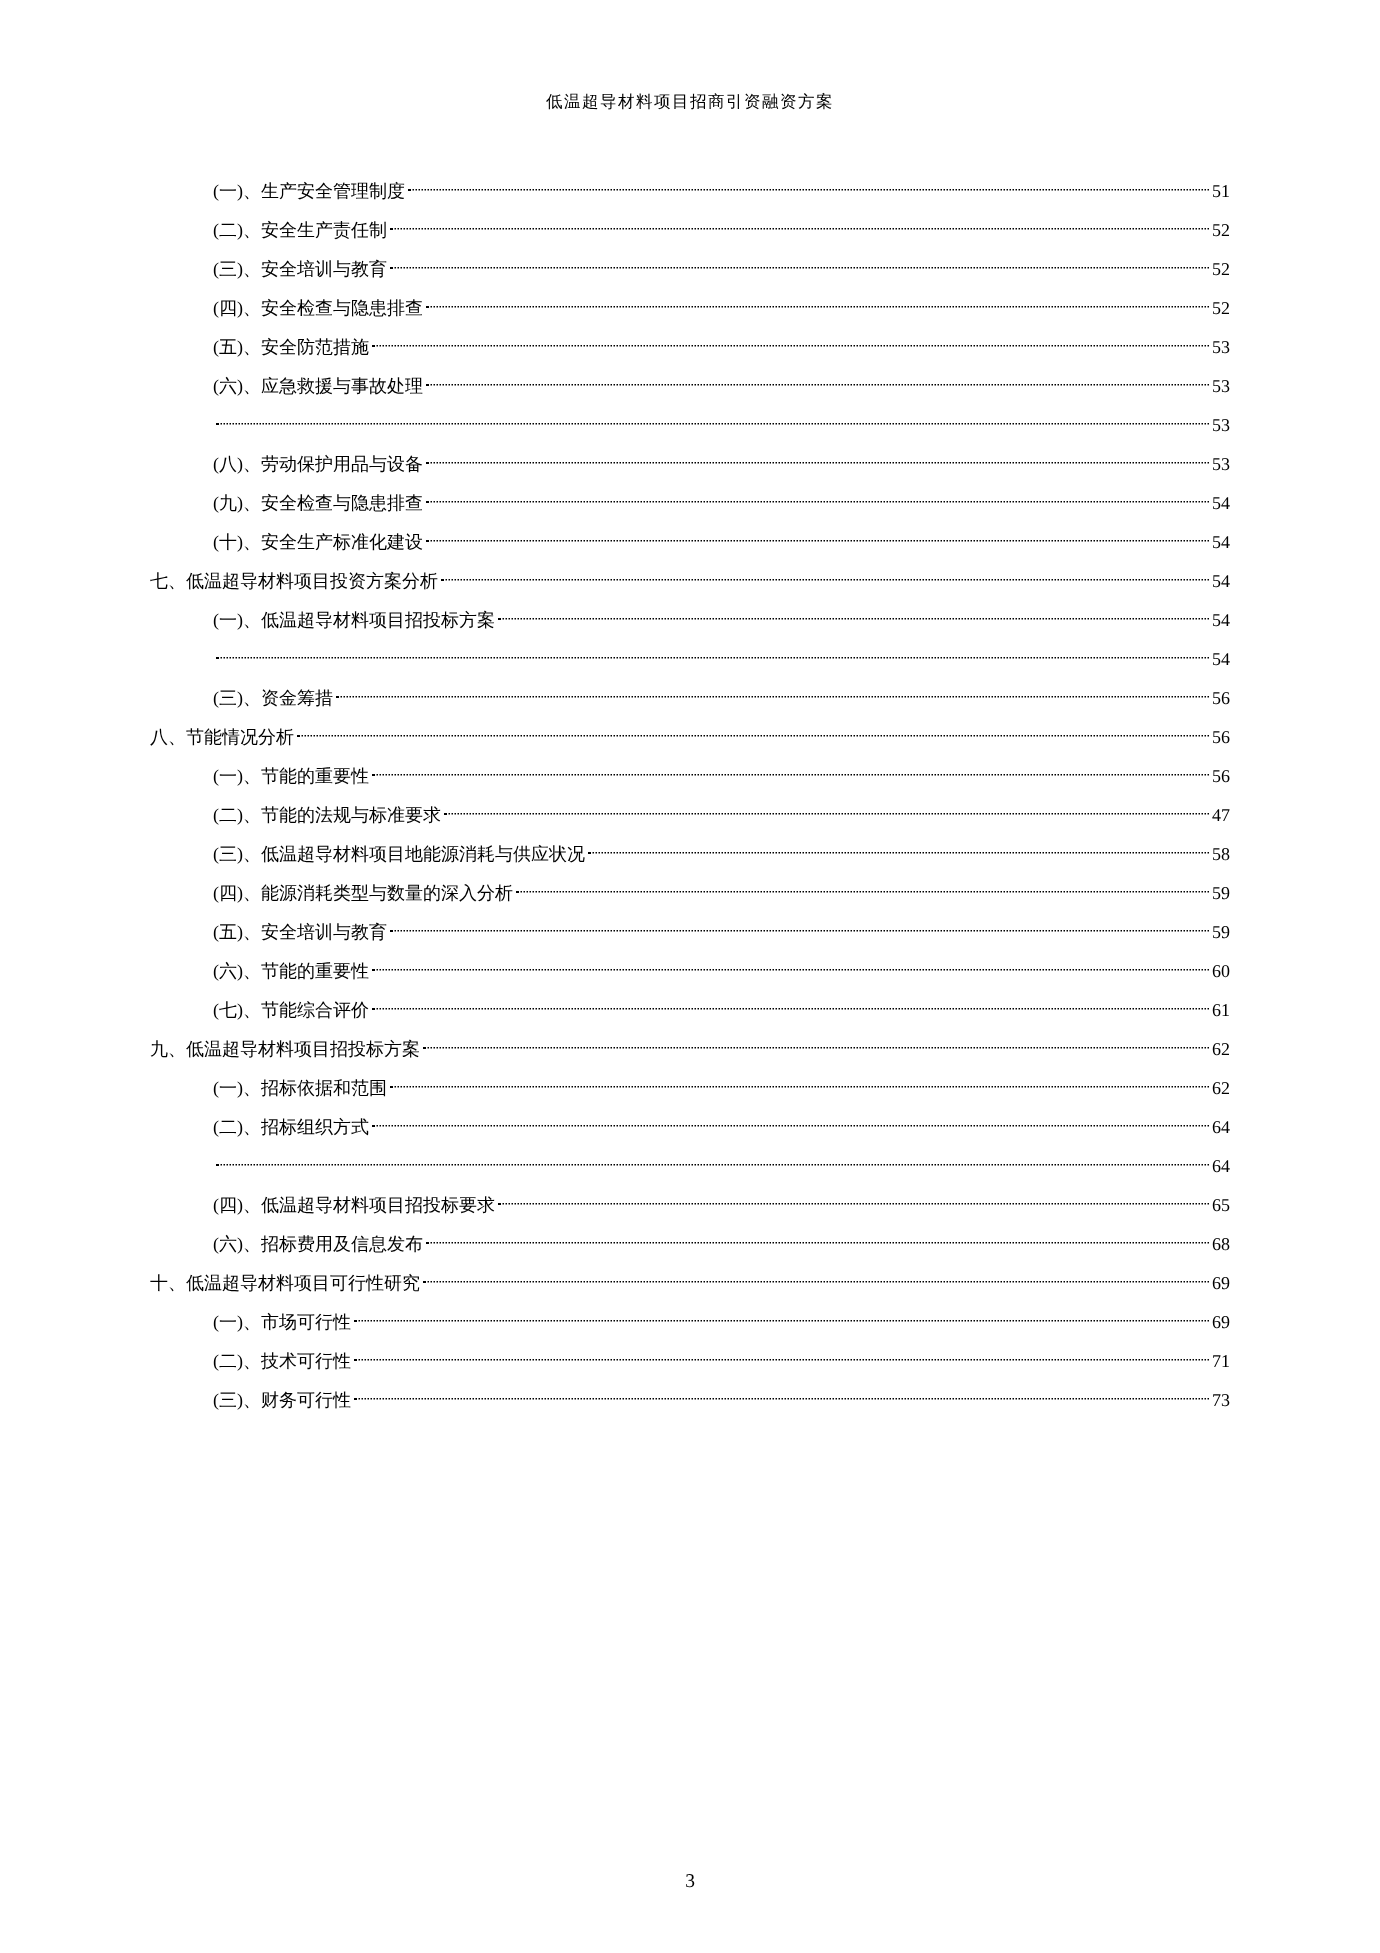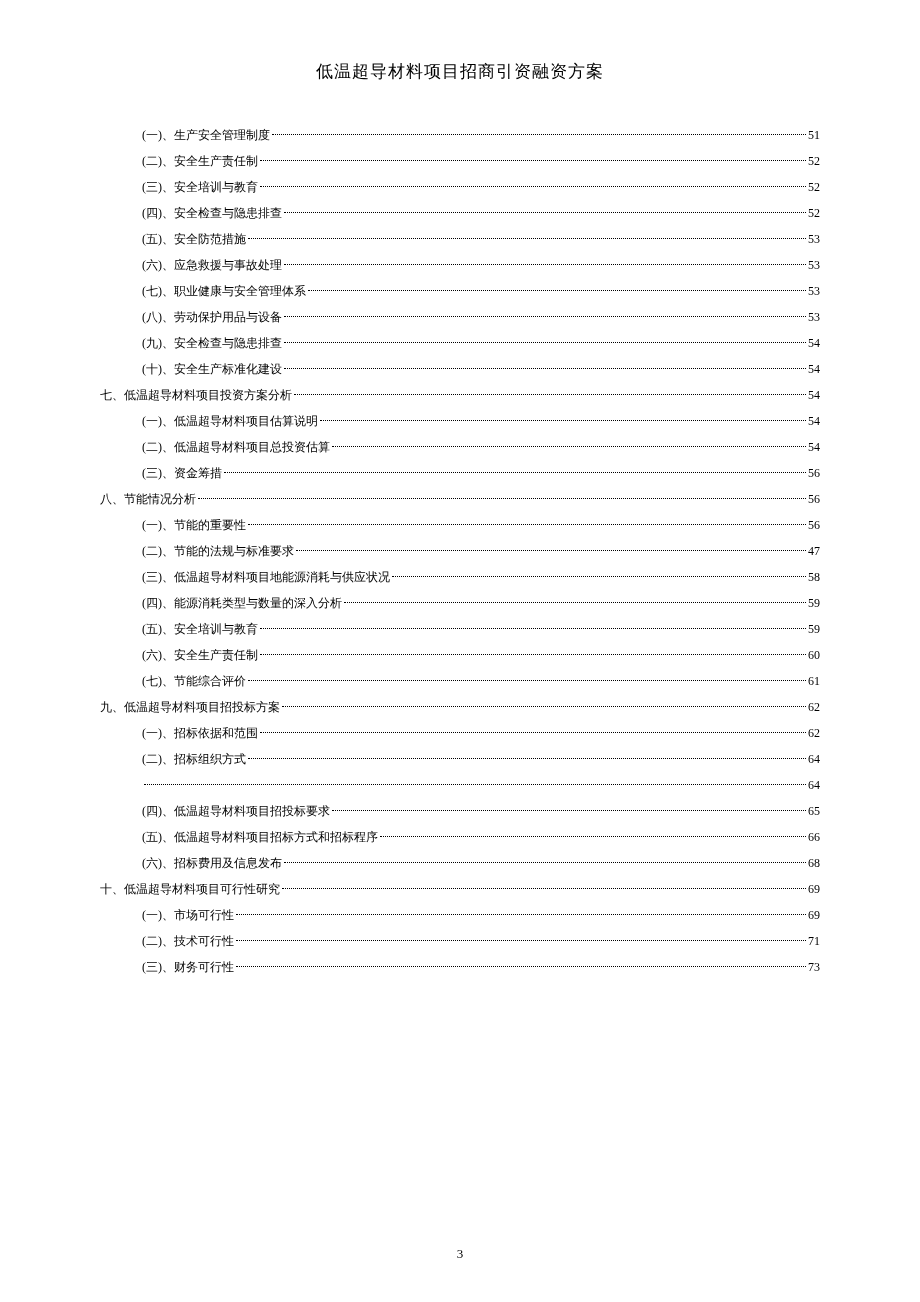--- a/index.html
+++ b/index.html
@@ -11,21 +11,21 @@
       background: #ffffff;
       font-family: "SimSun", "宋体", serif;
       width: 920px;
       height: 1302px;
       padding: 60px 100px 40px 100px;
       position: relative;
       color: #000;
     }
     .header-title {
       text-align: center;
-      font-size: 17px;
+      font-size: 11px;
       margin-bottom: 40px;
       letter-spacing: 1px;
     }
     .toc {
       font-size: 12px;
       line-height: 2;
     }
     .toc-item {
       display: flex;
       align-items: baseline;
@@ -92,21 +92,20 @@
       <span class="toc-label">(五)、安全防范措施</span>
       <span class="toc-dots"></span>
       <span class="toc-page">53</span>
     </div>
     <div class="toc-item level-2">
       <span class="toc-label">(六)、应急救援与事故处理</span>
       <span class="toc-dots"></span>
       <span class="toc-page">53</span>
     </div>
     <div class="toc-item level-2">
-      <span class="toc-label">(七)、职业健康与安全管理体系</span>
       <span class="toc-dots"></span>
       <span class="toc-page">53</span>
     </div>
     <div class="toc-item level-2">
       <span class="toc-label">(八)、劳动保护用品与设备</span>
       <span class="toc-dots"></span>
       <span class="toc-page">53</span>
     </div>
     <div class="toc-item level-2">
       <span class="toc-label">(九)、安全检查与隐患排查</span>
@@ -117,26 +116,25 @@
       <span class="toc-label">(十)、安全生产标准化建设</span>
       <span class="toc-dots"></span>
       <span class="toc-page">54</span>
     </div>
     <div class="toc-item level-1">
       <span class="toc-label">七、低温超导材料项目投资方案分析</span>
       <span class="toc-dots"></span>
       <span class="toc-page">54</span>
     </div>
     <div class="toc-item level-2">
-      <span class="toc-label">(一)、低温超导材料项目估算说明</span>
-      <span class="toc-dots"></span>
-      <span class="toc-page">54</span>
-    </div>
-    <div class="toc-item level-2">
-      <span class="toc-label">(二)、低温超导材料项目总投资估算</span>
+      <span class="toc-label">(一)、低温超导材料项目招投标方案</span>
+      <span class="toc-dots"></span>
+      <span class="toc-page">54</span>
+    </div>
+    <div class="toc-item level-2">
       <span class="toc-dots"></span>
       <span class="toc-page">54</span>
     </div>
     <div class="toc-item level-2">
       <span class="toc-label">(三)、资金筹措</span>
       <span class="toc-dots"></span>
       <span class="toc-page">56</span>
     </div>
     <div class="toc-item level-1">
       <span class="toc-label">八、节能情况分析</span>
@@ -162,21 +160,21 @@
       <span class="toc-label">(四)、能源消耗类型与数量的深入分析</span>
       <span class="toc-dots"></span>
       <span class="toc-page">59</span>
     </div>
     <div class="toc-item level-2">
       <span class="toc-label">(五)、安全培训与教育</span>
       <span class="toc-dots"></span>
       <span class="toc-page">59</span>
     </div>
     <div class="toc-item level-2">
-      <span class="toc-label">(六)、安全生产责任制</span>
+      <span class="toc-label">(六)、节能的重要性</span>
       <span class="toc-dots"></span>
       <span class="toc-page">60</span>
     </div>
     <div class="toc-item level-2">
       <span class="toc-label">(七)、节能综合评价</span>
       <span class="toc-dots"></span>
       <span class="toc-page">61</span>
     </div>
     <div class="toc-item level-1">
       <span class="toc-label">九、低温超导材料项目招投标方案</span>
@@ -196,25 +194,20 @@
     <div class="toc-item level-2">
       <span class="toc-dots"></span>
       <span class="toc-page">64</span>
     </div>
     <div class="toc-item level-2">
       <span class="toc-label">(四)、低温超导材料项目招投标要求</span>
       <span class="toc-dots"></span>
       <span class="toc-page">65</span>
     </div>
     <div class="toc-item level-2">
-      <span class="toc-label">(五)、低温超导材料项目招标方式和招标程序</span>
-      <span class="toc-dots"></span>
-      <span class="toc-page">66</span>
-    </div>
-    <div class="toc-item level-2">
       <span class="toc-label">(六)、招标费用及信息发布</span>
       <span class="toc-dots"></span>
       <span class="toc-page">68</span>
     </div>
     <div class="toc-item level-1">
       <span class="toc-label">十、低温超导材料项目可行性研究</span>
       <span class="toc-dots"></span>
       <span class="toc-page">69</span>
     </div>
     <div class="toc-item level-2">

